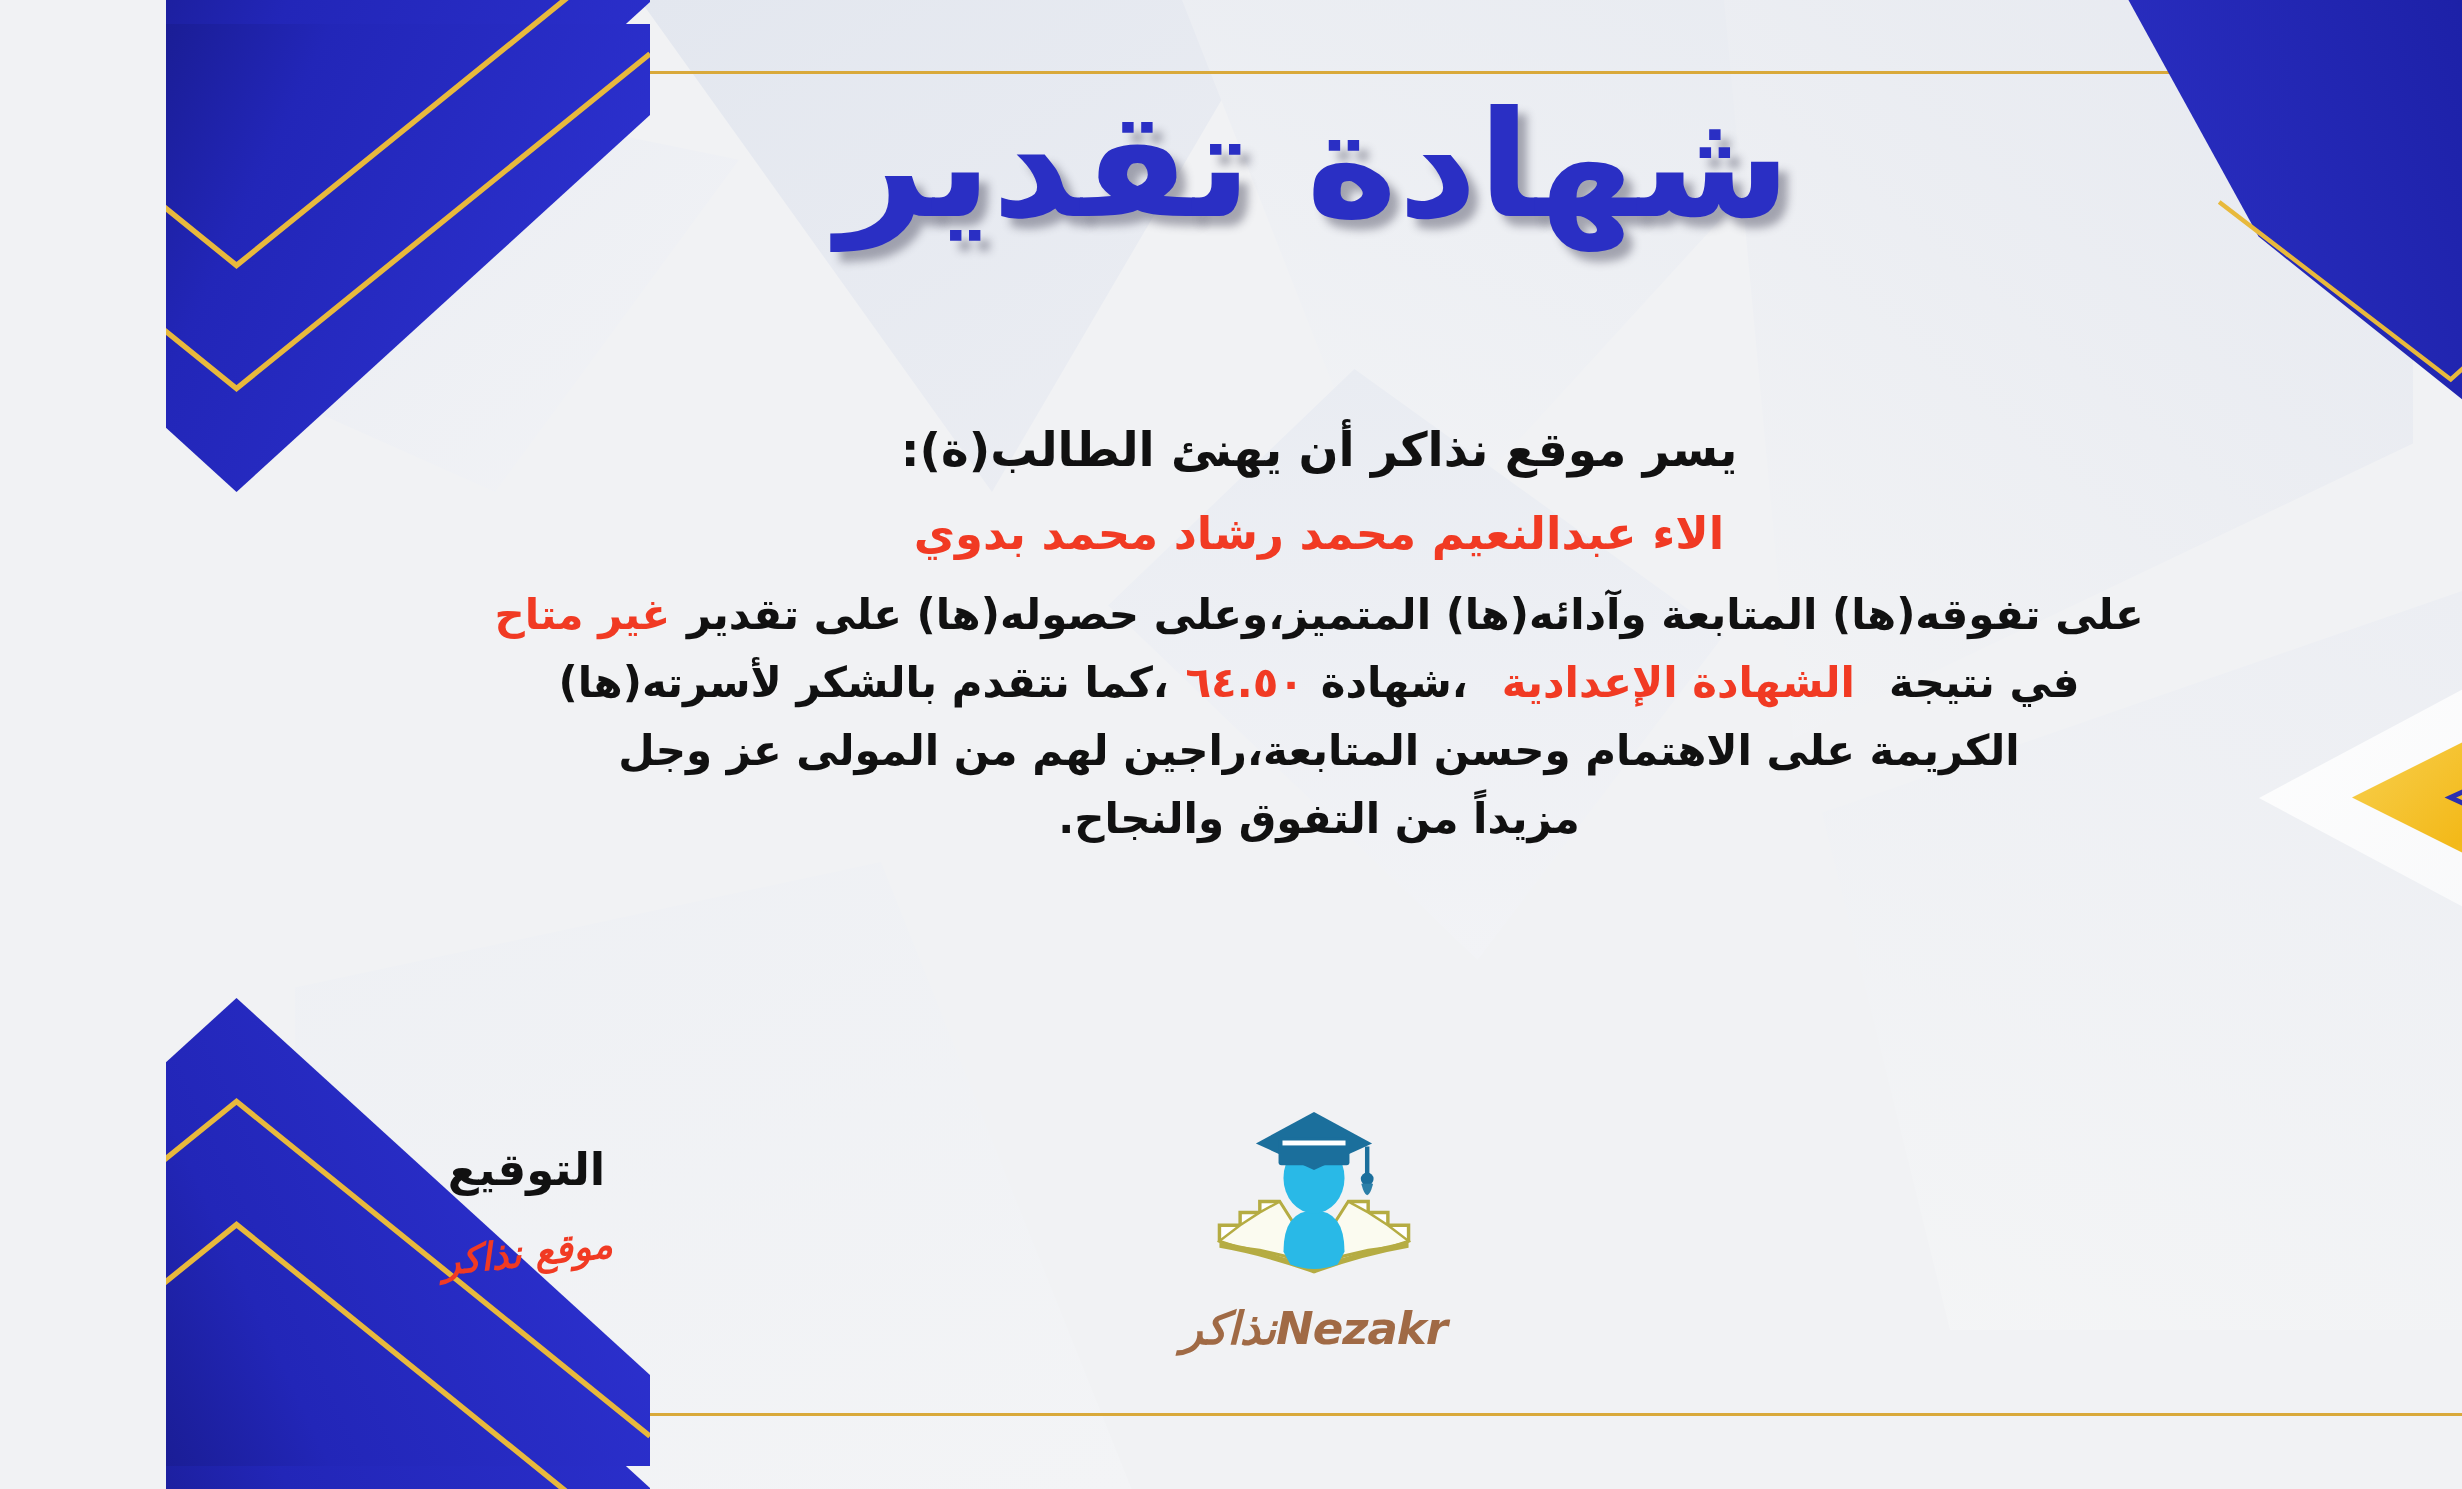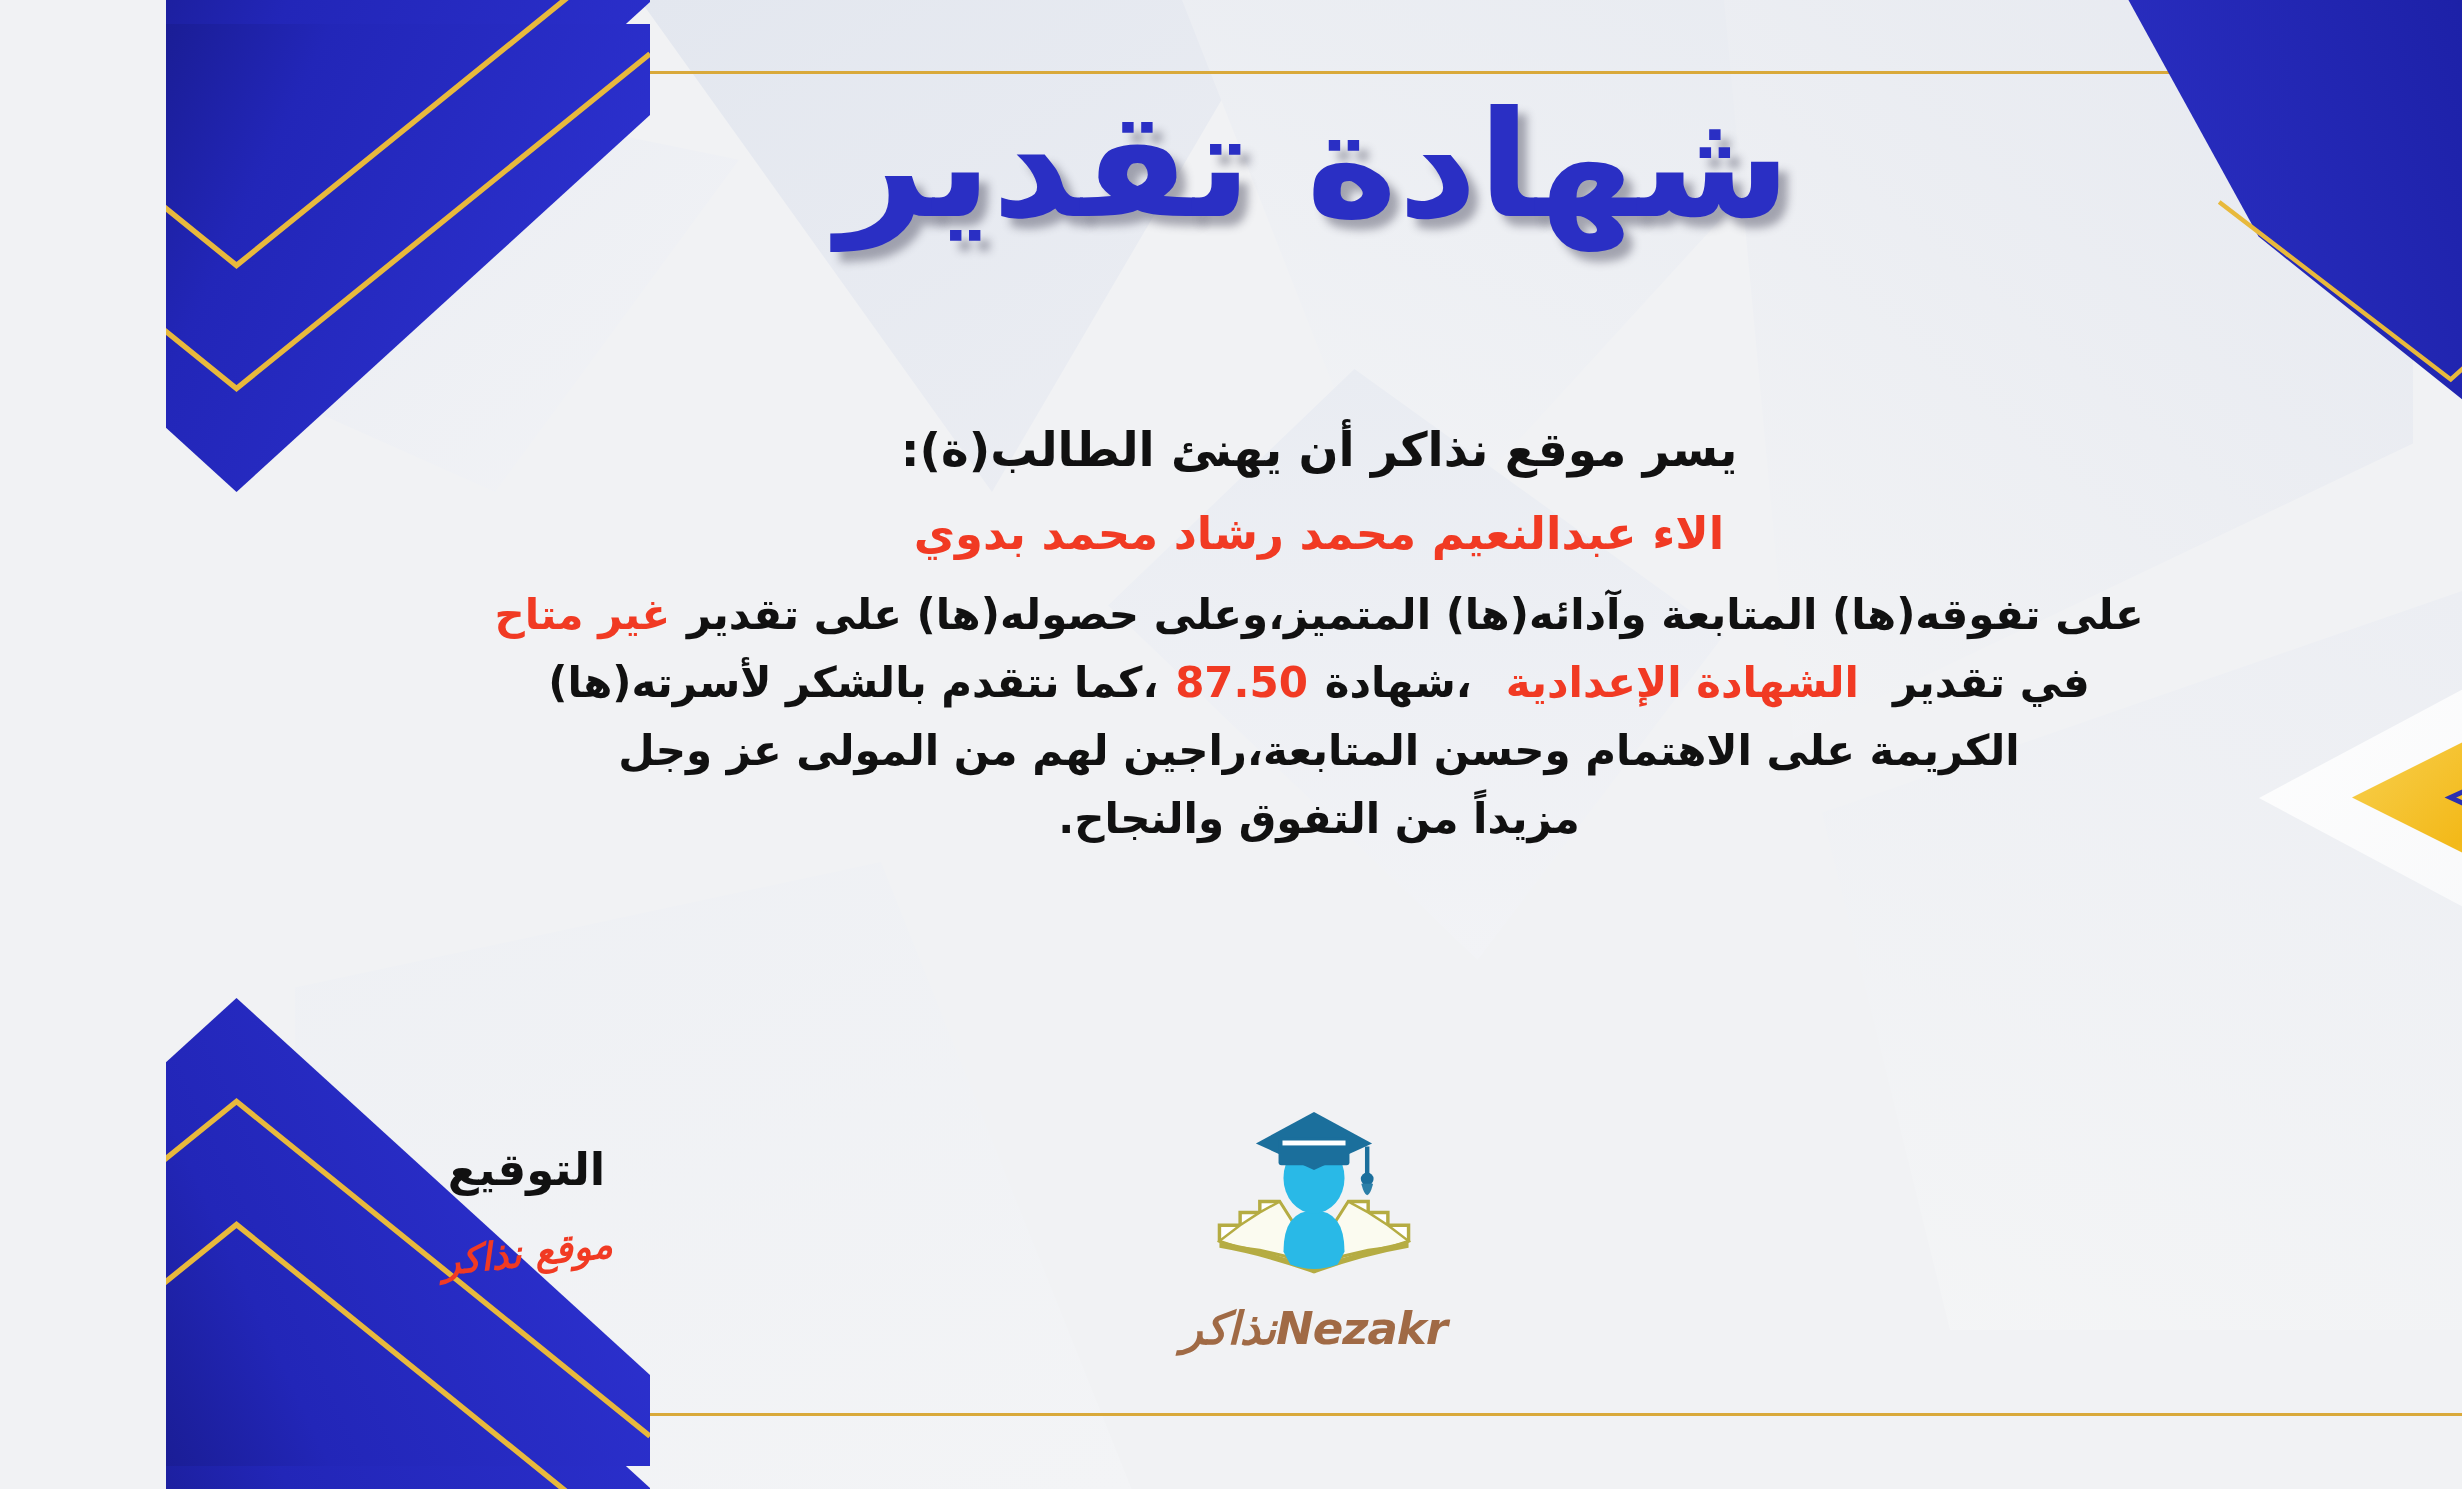--- a/index.html
+++ b/index.html
@@ -197,21 +197,21 @@
 
     <div class="name">الاء عبدالنعيم محمد رشاد محمد بدوي</div>
 
     <div class="para">
 
       <div class="line">
         <span>على تفوقه(ها) المتابعة وآدائه(ها) المتميز،وعلى حصوله(ها) على تقدير</span><span class="gap-sm"></span><span class="red">غير متاح</span>
       </div>
 
       <div class="line wide">
-        <span>في تقدير</span><span class="gap"></span><span class="red">الشهادة الإعدادية</span><span class="gap"></span><span>،شهادة</span><span class="gap-sm"></span><span class="red">87.50</span><span class="gap-sm"></span><span>،كما نتقدم بالشكر لأسرته(ها)</span>
+        <span>في نتيجة</span><span class="gap"></span><span class="red">الشهادة الإعدادية</span><span class="gap"></span><span>،شهادة</span><span class="gap-sm"></span><span class="red">٦٤.٥٠</span><span class="gap-sm"></span><span>،كما نتقدم بالشكر لأسرته(ها)</span>
       </div>
 
       <div class="line">الكريمة على الاهتمام وحسن المتابعة،راجين لهم من المولى عز وجل</div>
 
       <div class="line">مزيداً من التفوق والنجاح.</div>
     </div>
   </div>
 
   <div class="sig-block">
     <div class="sig-label">التوقيع</div>

